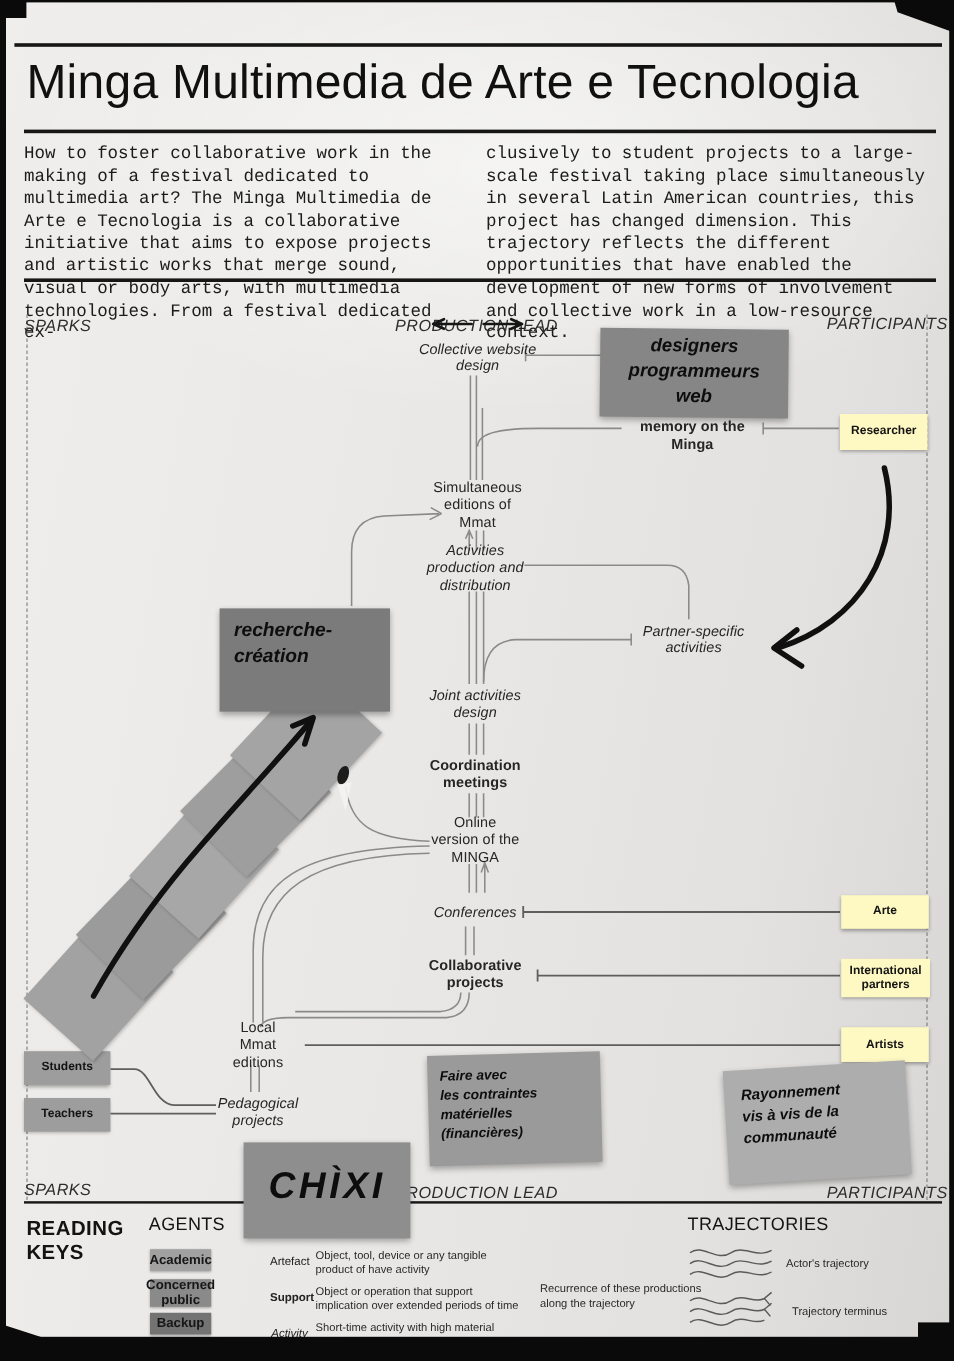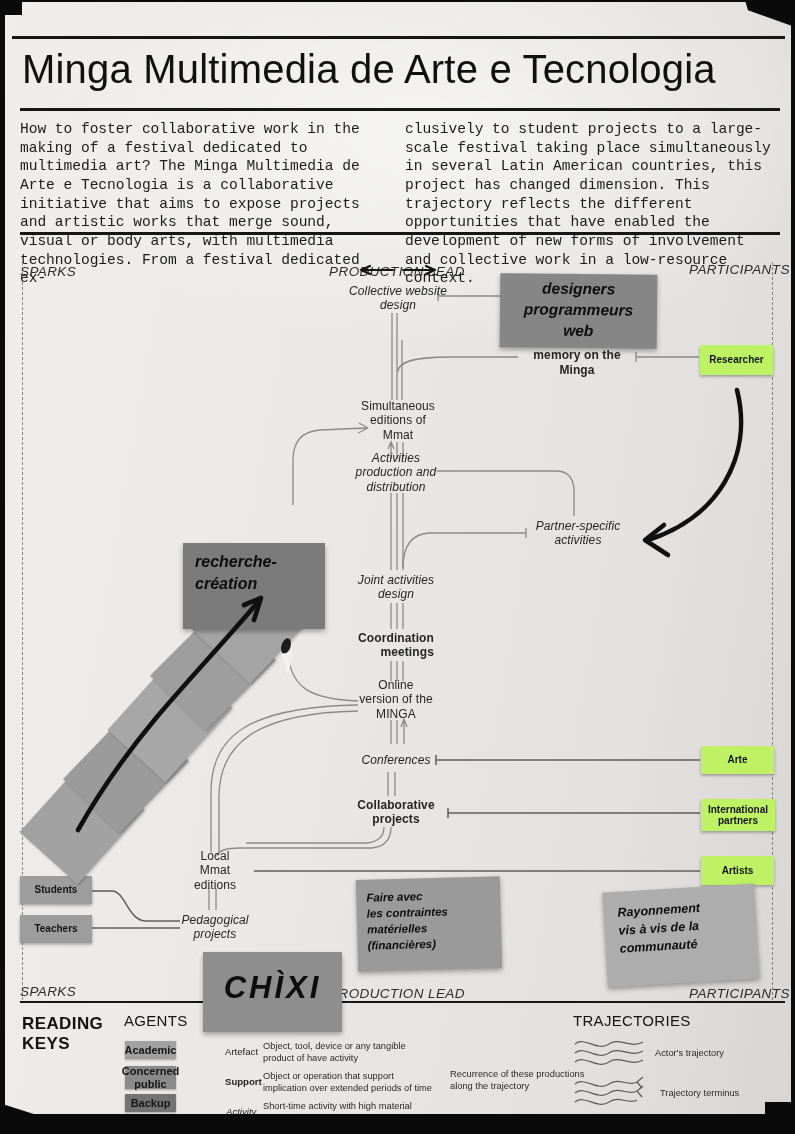--- a/index.html
+++ b/index.html
@@ -12,21 +12,21 @@
   .rule{position:absolute;background:#161616;height:2.6px;z-index:2;}
   .dashedv{position:absolute;width:0;border-left:1.6px dashed #6d6d6d;opacity:.8;z-index:2;}
   .title{position:absolute;left:22px;top:47px;font-size:40px;letter-spacing:.2px;color:#101010;z-index:2;}
   .intro{position:absolute;top:120px;font-size:14.6px;line-height:1.28;color:#1b1b1b;z-index:2;letter-spacing:-.05px;font-family:Liberation Mono, monospace;}
   .hdr{position:absolute;font-style:italic;font-size:13.5px;letter-spacing:.4px;color:#2c2c2c;z-index:4;margin-top:18px;}
   .node{position:absolute;transform:translate(-50%,-50%);text-align:center;font-size:12px;line-height:1.2;
         color:#252525;white-space:pre-line;z-index:4;letter-spacing:.1px;}
   .node.artefact{font-weight:400;}
   .node.support{font-weight:700;}
   .node.activity{font-style:italic;font-weight:400;}
-  .agent-box{position:absolute;background:#bef264;color:#141414;font-weight:700;font-size:10px;
+  .agent-box{position:absolute;background:#fef9c3;color:#141414;font-weight:700;font-size:10px;
         display:flex;align-items:center;justify-content:center;text-align:center;white-space:pre-line;
         line-height:1.15;box-shadow:0 1.5px 3px rgba(0,0,0,.33);z-index:4;}
   .agent-box.light{background:#9d9d9d;}
   .note{position:absolute;box-sizing:border-box;box-shadow:0 2.5px 5px rgba(0,0,0,.32);z-index:6;}
   .hand{font-style:italic;font-weight:700;color:#0d0d0d;white-space:pre-line;}
   .bandnote{position:absolute;box-shadow:0 1.5px 3px rgba(0,0,0,.22);z-index:5;}
   svg.layer{position:absolute;left:0;top:0;z-index:3;}
   svg.ink{z-index:7;}
   .rk-head{position:absolute;color:#131313;z-index:4;}
   .keybox{position:absolute;color:#161616;display:flex;align-items:center;justify-content:center;
@@ -99,21 +99,21 @@
 <div class="node artefact" style="left:398px;top:421px;">Simultaneous
 editions of
 Mmat</div>
 <div class="node activity" style="left:396px;top:473px;">Activities
 production and
 distribution</div>
 <div class="node activity" style="left:578px;top:533px;">Partner-specific
 activities</div>
 <div class="node activity" style="left:396px;top:587px;">Joint activities
 design</div>
-<div class="node support" style="left:396px;top:645px;text-align:right;">Coordination
+<div class="node support" style="left:396px;top:645px;">Coordination
 meetings</div>
 <div class="node artefact" style="left:396px;top:700px;">Online
 version of the
 MINGA</div>
 <div class="node activity" style="left:396px;top:760px;">Conferences</div>
 <div class="node support" style="left:396px;top:812px;">Collaborative
 projects</div>
 <div class="node artefact" style="left:215px;top:871px;">Local
 Mmat
 editions</div>
@@ -132,21 +132,21 @@
 <div class="bandnote" style="left:76px;top:731px;width:100px;height:78px;background:#9b9b9b;transform:rotate(-46deg);"></div>
 <div class="bandnote" style="left:120px;top:680px;width:100px;height:78px;background:#a7a7a7;transform:rotate(-48deg);"></div>
 <div class="bandnote" style="left:163px;top:629px;width:100px;height:78px;background:#9e9e9e;transform:rotate(-45deg);"></div>
 <div class="bandnote" style="left:205px;top:580px;width:100px;height:80px;background:#a4a4a4;transform:rotate(-47deg);"></div>
 
 <div class="note" style="left:500px;top:274px;width:157px;height:74px;background:#868686;transform:rotate(.6deg);padding:5px 10px;">
   <div class="hand" style="font-size:15.5px;line-height:1.35;text-align:center;">designers
 programmeurs
 web</div>
 </div>
-<div class="note" style="left:183px;top:507px;width:142px;height:86px;background:#7b7b7b;padding:8px 12px;margin-top:36px;">
+<div class="note" style="left:183px;top:507px;width:142px;height:86px;background:#7b7b7b;padding:8px 12px;">
   <div class="hand" style="font-size:16px;line-height:1.4;">recherche-
 création</div>
 </div>
 <div class="note" style="left:203px;top:952px;width:139px;height:80px;background:#8e8e8e;padding:18px 6px;">
   <div class="hand" style="font-size:31px;letter-spacing:3px;text-align:center;">CHÌXI</div>
 </div>
 <div class="note" style="left:357px;top:878px;width:144px;height:92px;background:#9a9a9a;transform:rotate(-1.5deg);padding:10px 10px;">
   <div class="hand" style="font-size:11.5px;line-height:1.4;">Faire avec
 les contraintes
 matérielles (financières)</div>

